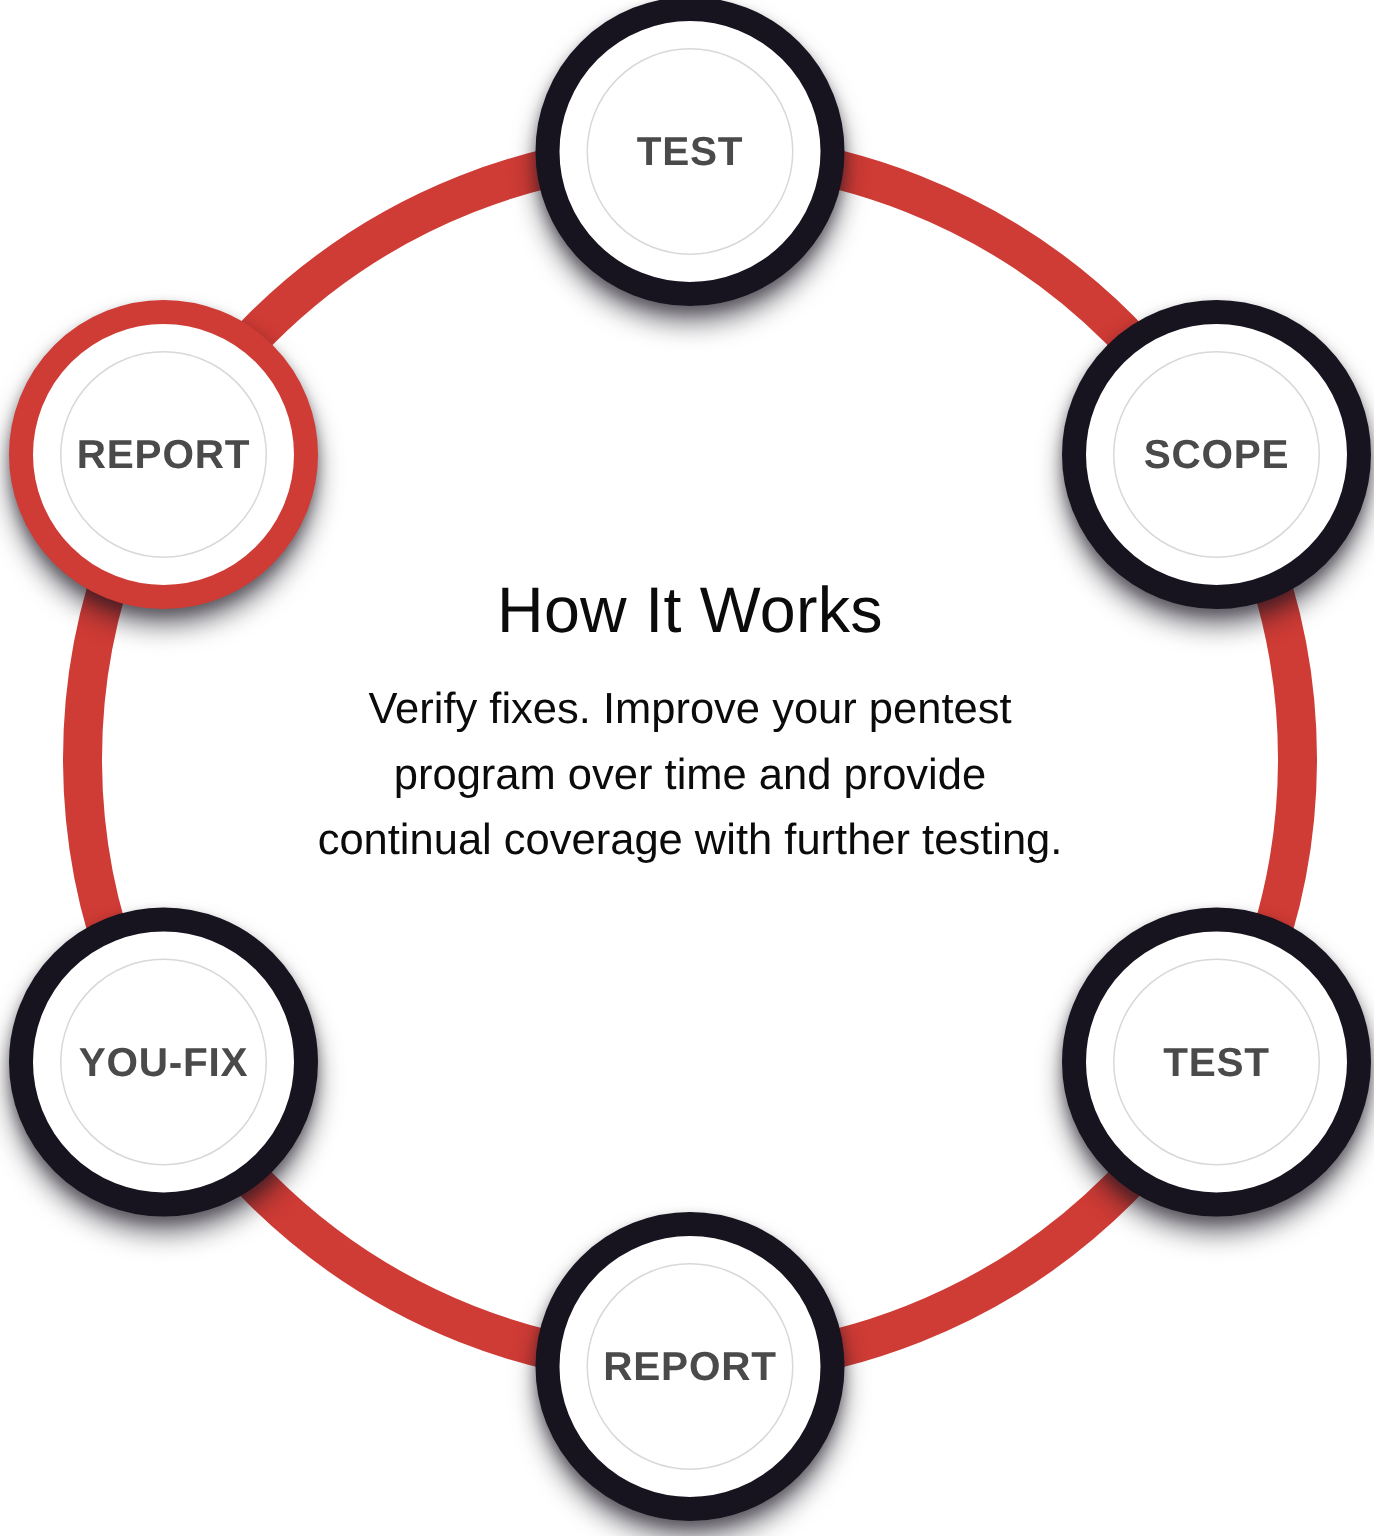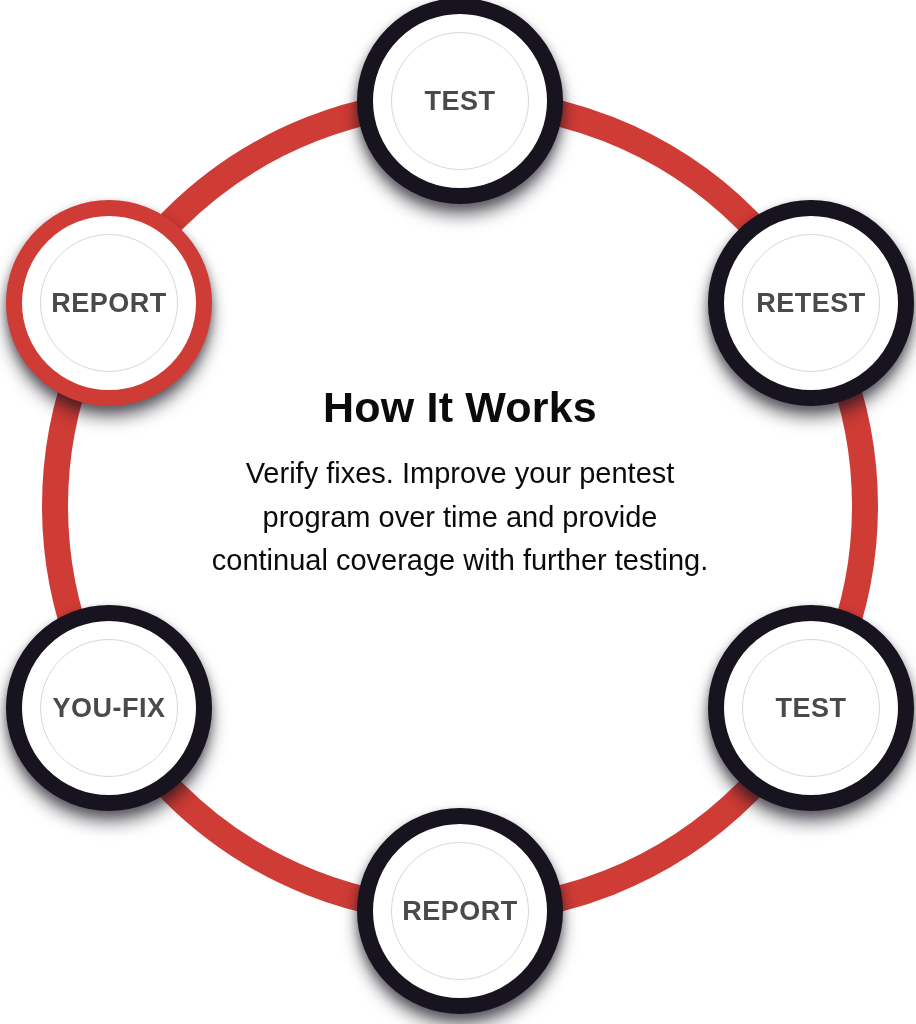--- a/index.html
+++ b/index.html
@@ -59,21 +59,21 @@
   .node--youfix{left:6px;   top:605px;}
   .node--retest{left:6px;   top:200px;}
   .center{
     position:absolute;
     left:140px;top:383px;width:640px;
     text-align:center;
     color:var(--text);
   }
   .center h1{
     font-size:43px;
-    font-weight:700;
+    font-weight:400;
     letter-spacing:.2px;
     margin-bottom:20px;
   }
   .center p{
     font-size:29px;
     font-weight:400;
     line-height:1.5;
     white-space:pre-line;
   }
 </style>
@@ -86,21 +86,21 @@
     <circle cx="460" cy="506" r="405" style="stroke:var(--accent)"></circle>
   </svg>
 
   <div class="node node--plan">
     <span class="hairline"></span>
     <span class="node-label">TEST</span>
   </div>
 
   <div class="node node--scope">
     <span class="hairline"></span>
-    <span class="node-label">RETEST</span>
+    <span class="node-label">SCOPE</span>
   </div>
 
   <div class="node node--test">
     <span class="hairline"></span>
     <span class="node-label">TEST</span>
   </div>
 
   <div class="node node--youfix">
     <span class="hairline"></span>
     <span class="node-label">YOU-FIX</span>

